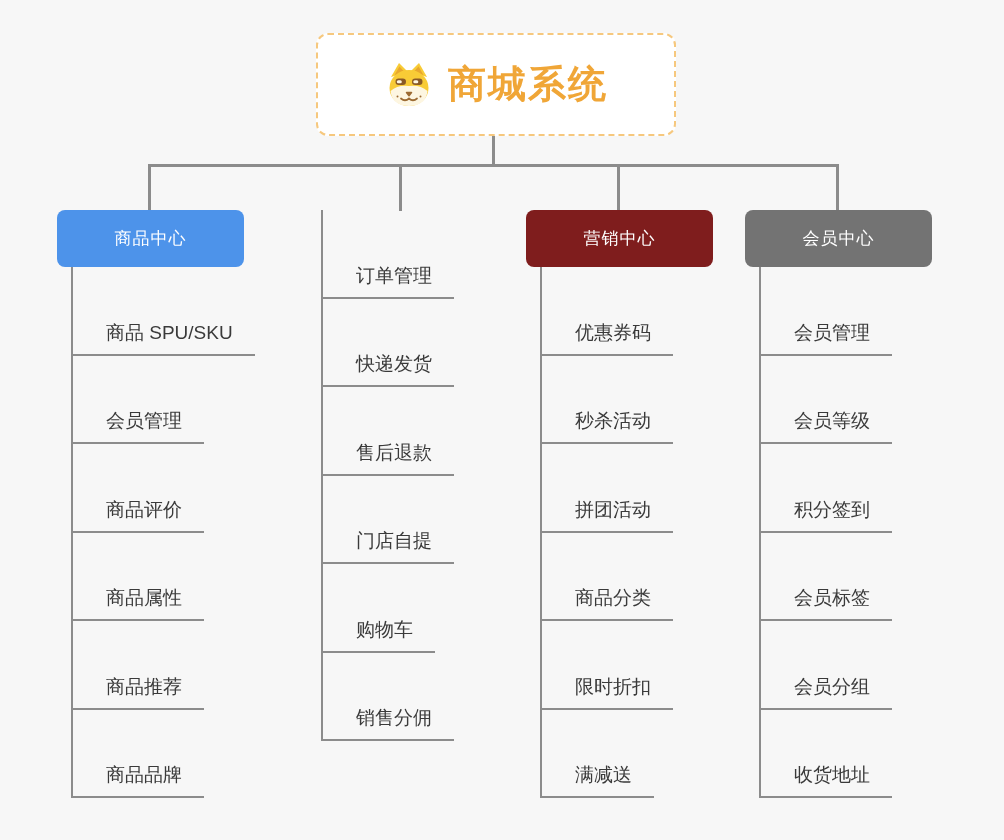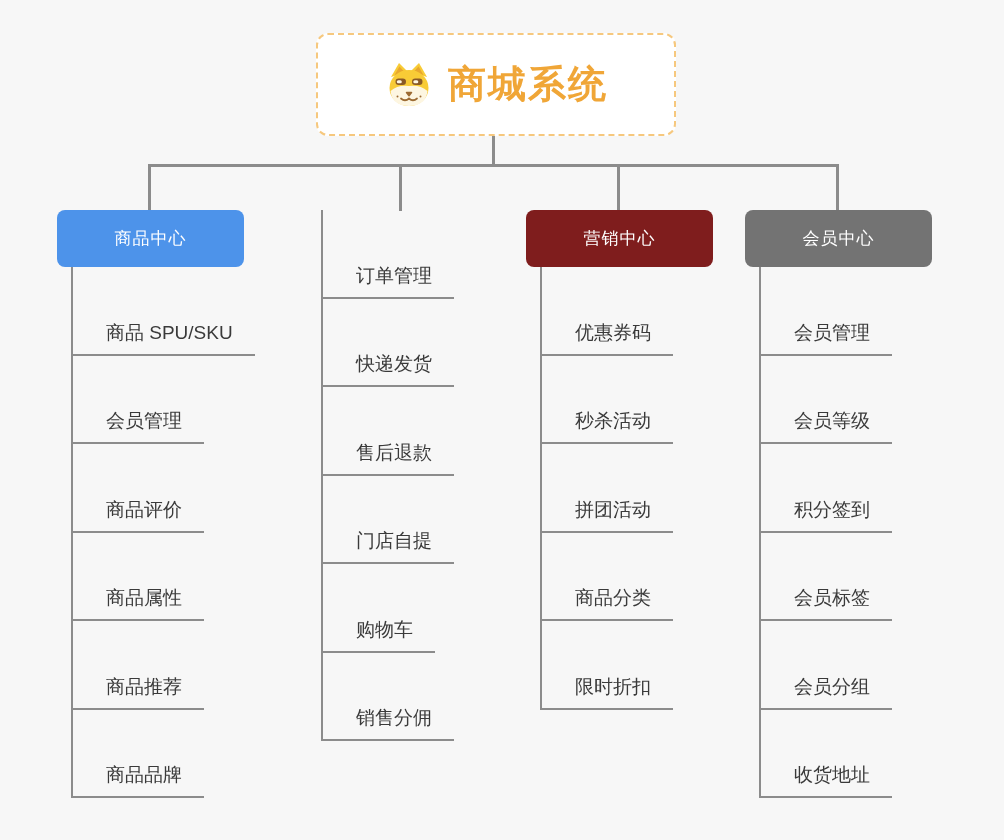--- a/index.html
+++ b/index.html
@@ -109,20 +109,21 @@
   </div>
 
   <div class="branch b2">
     <div class="branch-header" style="background-color: #7f1d1d;">营销中心</div>
     <div class="leaves">
       <div class="leaf">优惠券码</div>
       <div class="leaf">秒杀活动</div>
       <div class="leaf">拼团活动</div>
       <div class="leaf">商品分类</div>
       <div class="leaf">限时折扣</div>
+      <div class="leaf">满减送</div>
     </div>
   </div>
 
   <div class="branch b3">
     <div class="branch-header" style="background-color: #737373;">会员中心</div>
     <div class="leaves">
       <div class="leaf">会员管理</div>
       <div class="leaf">会员等级</div>
       <div class="leaf">积分签到</div>
       <div class="leaf">会员标签</div>

